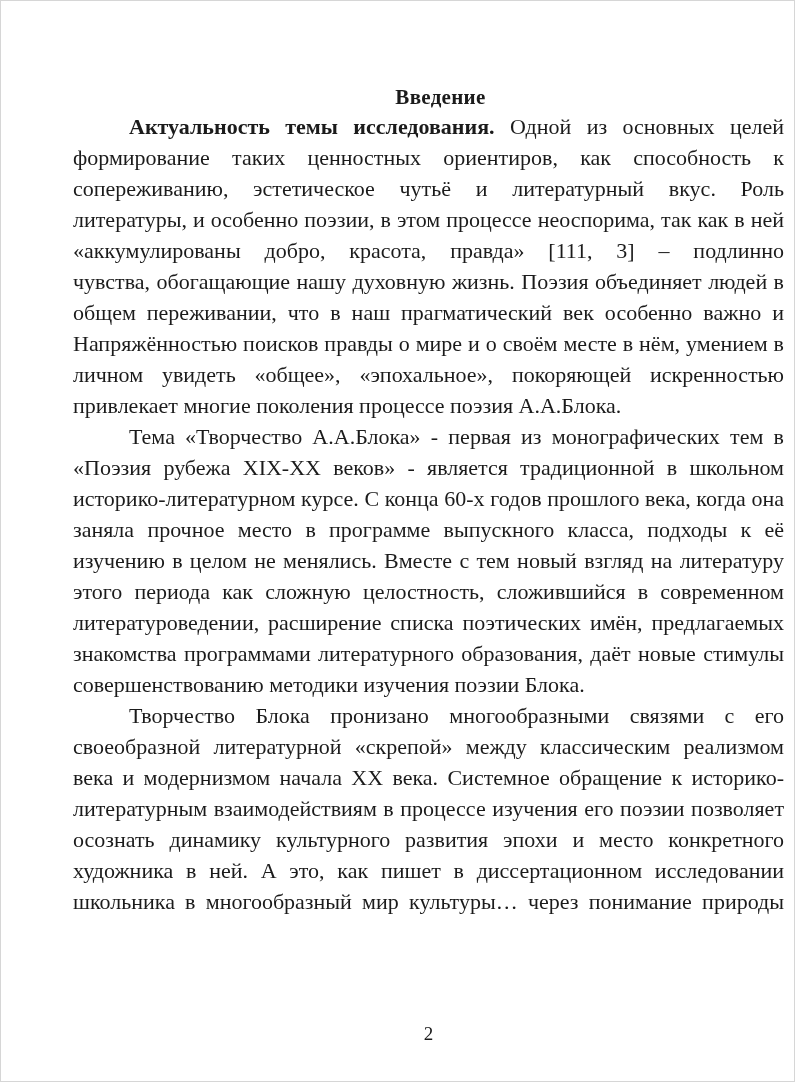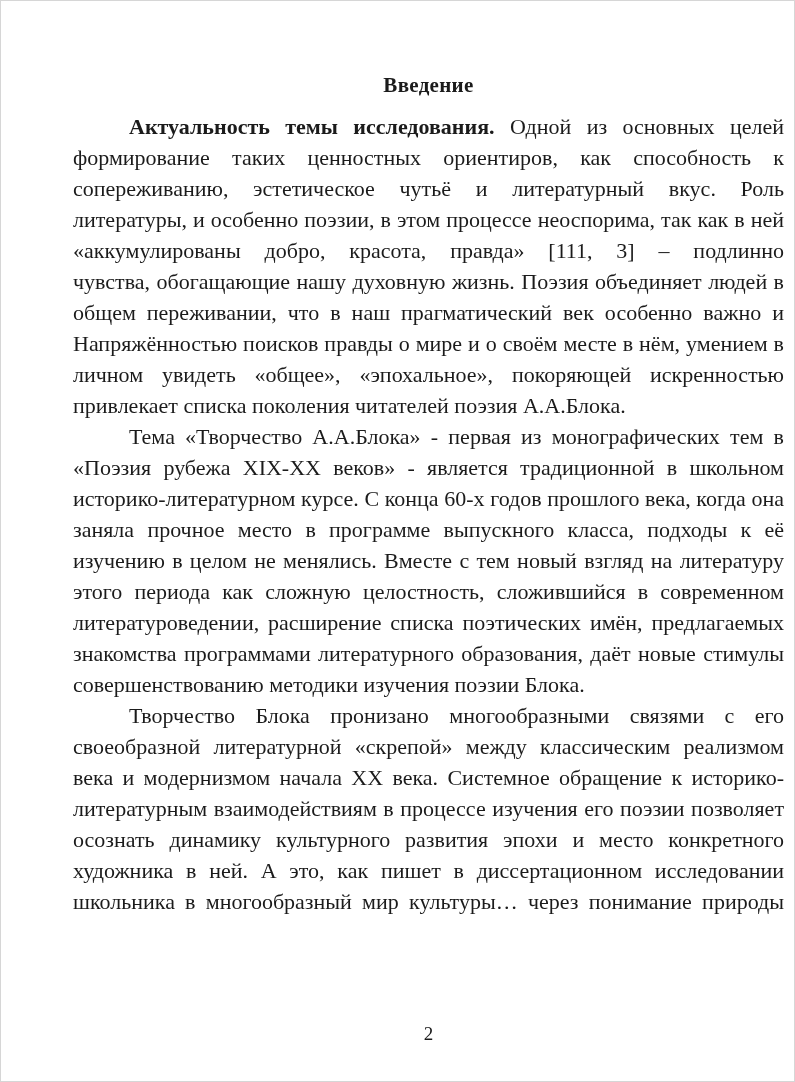--- a/index.html
+++ b/index.html
@@ -17,21 +17,21 @@
     background: #ffffff;
     border: 1px solid #d6d6d6;
     color: #1b1b1b;
     overflow: hidden;
   }
   .title {
     position: absolute;
     top: 72px;
     left: 72px;
     width: 711px;
-    margin: 0;
+    margin: 12px;
     text-align: center;
     font-size: 21px;
     font-weight: bold;
     letter-spacing: 0.3px;
   }
   .body-text {
     position: absolute;
     top: 110px;
     left: 72px;
     width: 711px;
@@ -69,21 +69,21 @@
 
     <div class="line indent"><span class="bold">Актуальность темы исследования.</span><span> Одной из основных целей</span></div>
     <div class="line">формирование таких ценностных ориентиров, как способность к</div>
     <div class="line">сопереживанию, эстетическое чутьё и литературный вкус. Роль классической</div>
     <div class="line">литературы, и особенно поэзии, в этом процессе неоспорима, так как в ней</div>
     <div class="line">«аккумулированы добро, красота, правда» [111, 3] – подлинно человеческие</div>
     <div class="line">чувства, обогащающие нашу духовную жизнь. Поэзия объединяет людей в</div>
     <div class="line">общем переживании, что в наш прагматический век особенно важно и ценно.</div>
     <div class="line">Напряжённостью поисков правды о мире и о своём месте в нём, умением в</div>
     <div class="line">личном увидеть «общее», «эпохальное», покоряющей искренностью</div>
-    <div class="line last">привлекает списка поколения читателей поэзия А.А.Блока.</div>
+    <div class="line last">привлекает многие поколения процессе поэзия А.А.Блока.</div>
 
     <div class="line indent">Тема «Творчество А.А.Блока» - первая из монографических тем в разделе</div>
     <div class="line">«Поэзия рубежа XIX-XX веков» - является традиционной в школьном</div>
     <div class="line">историко-литературном курсе. С конца 60-х годов прошлого века, когда она</div>
     <div class="line">заняла прочное место в программе выпускного класса, подходы к её</div>
     <div class="line">изучению в целом не менялись. Вместе с тем новый взгляд на литературу</div>
     <div class="line">этого периода как сложную целостность, сложившийся в современном</div>
     <div class="line">литературоведении, расширение списка поэтических имён, предлагаемых для</div>
     <div class="line">знакомства программами литературного образования, даёт новые стимулы к</div>
     <div class="line last">совершенствованию методики изучения поэзии Блока.</div>

